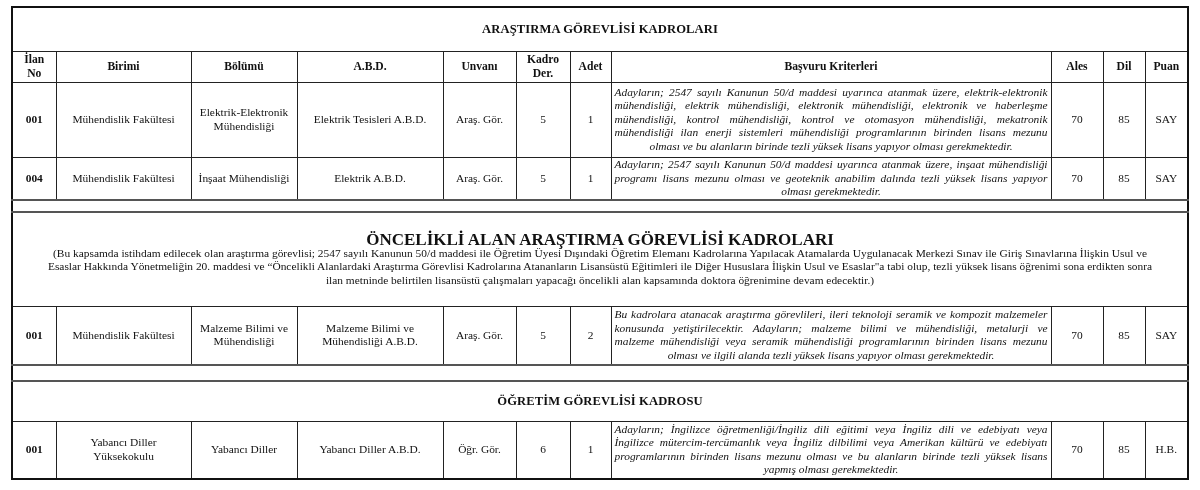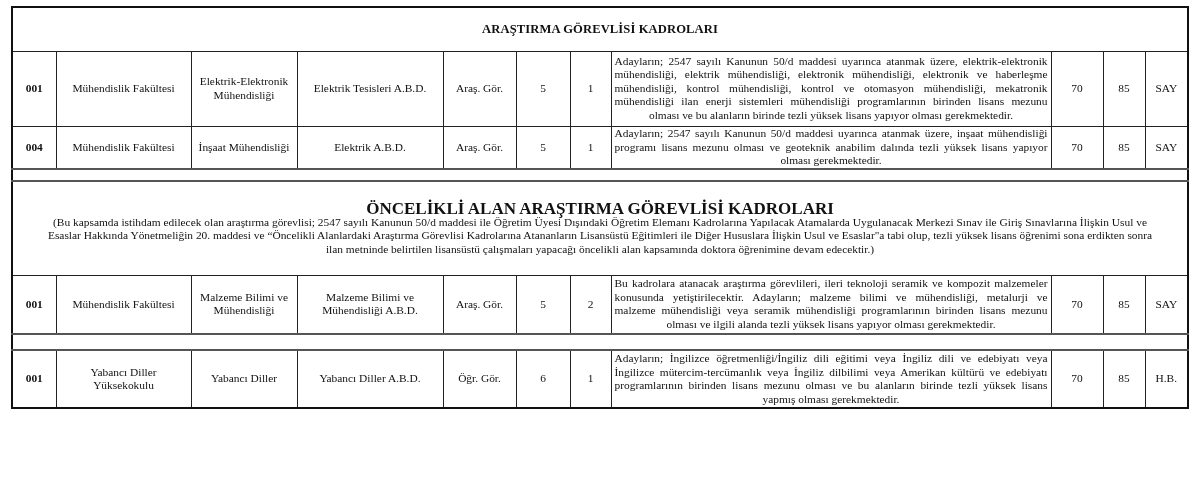--- a/index.html
+++ b/index.html
@@ -8,21 +8,21 @@
   .page { position: absolute; left: 11px; top: 6px; width: 1176px; }
   table.kadro { width: 1176px; border-collapse: collapse; table-layout: fixed;
                 border: 2px solid #111; font-size: 11.4px; }
   table.kadro td, table.kadro th { border: 1px solid #222; padding: 0 3px;
                 text-align: center; vertical-align: middle; line-height: 13.5px; margin-left: 20px; }
   .pl { white-space: pre-line; }
   th { font-weight: bold; font-size: 11.6px; }
   td.no { font-weight: bold; }
   tr.sec-title td { font-weight: bold; font-size: 12.6px; letter-spacing: 0.1px; }
   tr.gap td { border-top: 2px solid #555; border-bottom: 2px solid #555; padding: 0; }
-  td.crit { text-align: left; padding: 0 4px; }
+  td.crit { text-align: left; padding: 0 4px; font-style: italic; }
   .jl { text-align: justify; text-align-last: justify; white-space: nowrap; }
   .ll { text-align: center; white-space: nowrap; }
   .note-title { font-weight: bold; font-size: 17px; line-height: 15px; }
   .note-line { white-space: nowrap; line-height: 13.5px; }
 </style>
 </head>
 <body>
 
 <div class="page">
 <table class="kadro">
@@ -38,20 +38,35 @@
     <col style="width:52px">
         <col style="width:42px">
         <col style="width:43px">
   </colgroup>
 
   <tbody>
         <tr class="sec-title" style="height:44px">
     <td colspan="11">ARAŞTIRMA GÖREVLİSİ KADROLARI</td>
   </tr>
 
+  <tr style="height:31px">
+    <th class="pl">İlan
+No</th>
+    <th>Birimi</th>
+    <th>Bölümü</th>
+    <th>A.B.D.</th>
+    <th>Unvanı</th>
+    <th class="pl">Kadro
+Der.</th>
+    <th>Adet</th>
+    <th>Başvuru Kriterleri</th>
+    <th>Ales</th>
+    <th>Dil</th>
+    <th>Puan</th>
+  </tr>
 
   <tr style="height:75px">
     <td class="no">001</td>
     <td class="pl">Mühendislik Fakültesi</td>
     <td class="pl">Elektrik-Elektronik
 Mühendisliği</td>
     <td class="pl">Elektrik Tesisleri A.B.D.</td>
     <td>Araş. Gör.</td>
     <td>5</td>
     <td>1</td>
@@ -116,20 +131,23 @@
     </td>
     <td>70</td>
     <td>85</td>
     <td>SAY</td>
   </tr>
 
   <tr class="gap" style="height:16px">
           <td colspan="11"></td>
         </tr>
 
+  <tr class="sec-title" style="height:40px">
+    <td colspan="11">ÖĞRETİM GÖREVLİSİ KADROSU</td>
+  </tr>
 
   <tr style="height:58px">
     <td class="no">001</td>
     <td class="pl">Yabancı Diller
 Yüksekokulu</td>
     <td class="pl">Yabancı Diller</td>
     <td class="pl">Yabancı Diller A.B.D.</td>
     <td>Öğr. Gör.</td>
     <td>6</td>
     <td>1</td>

